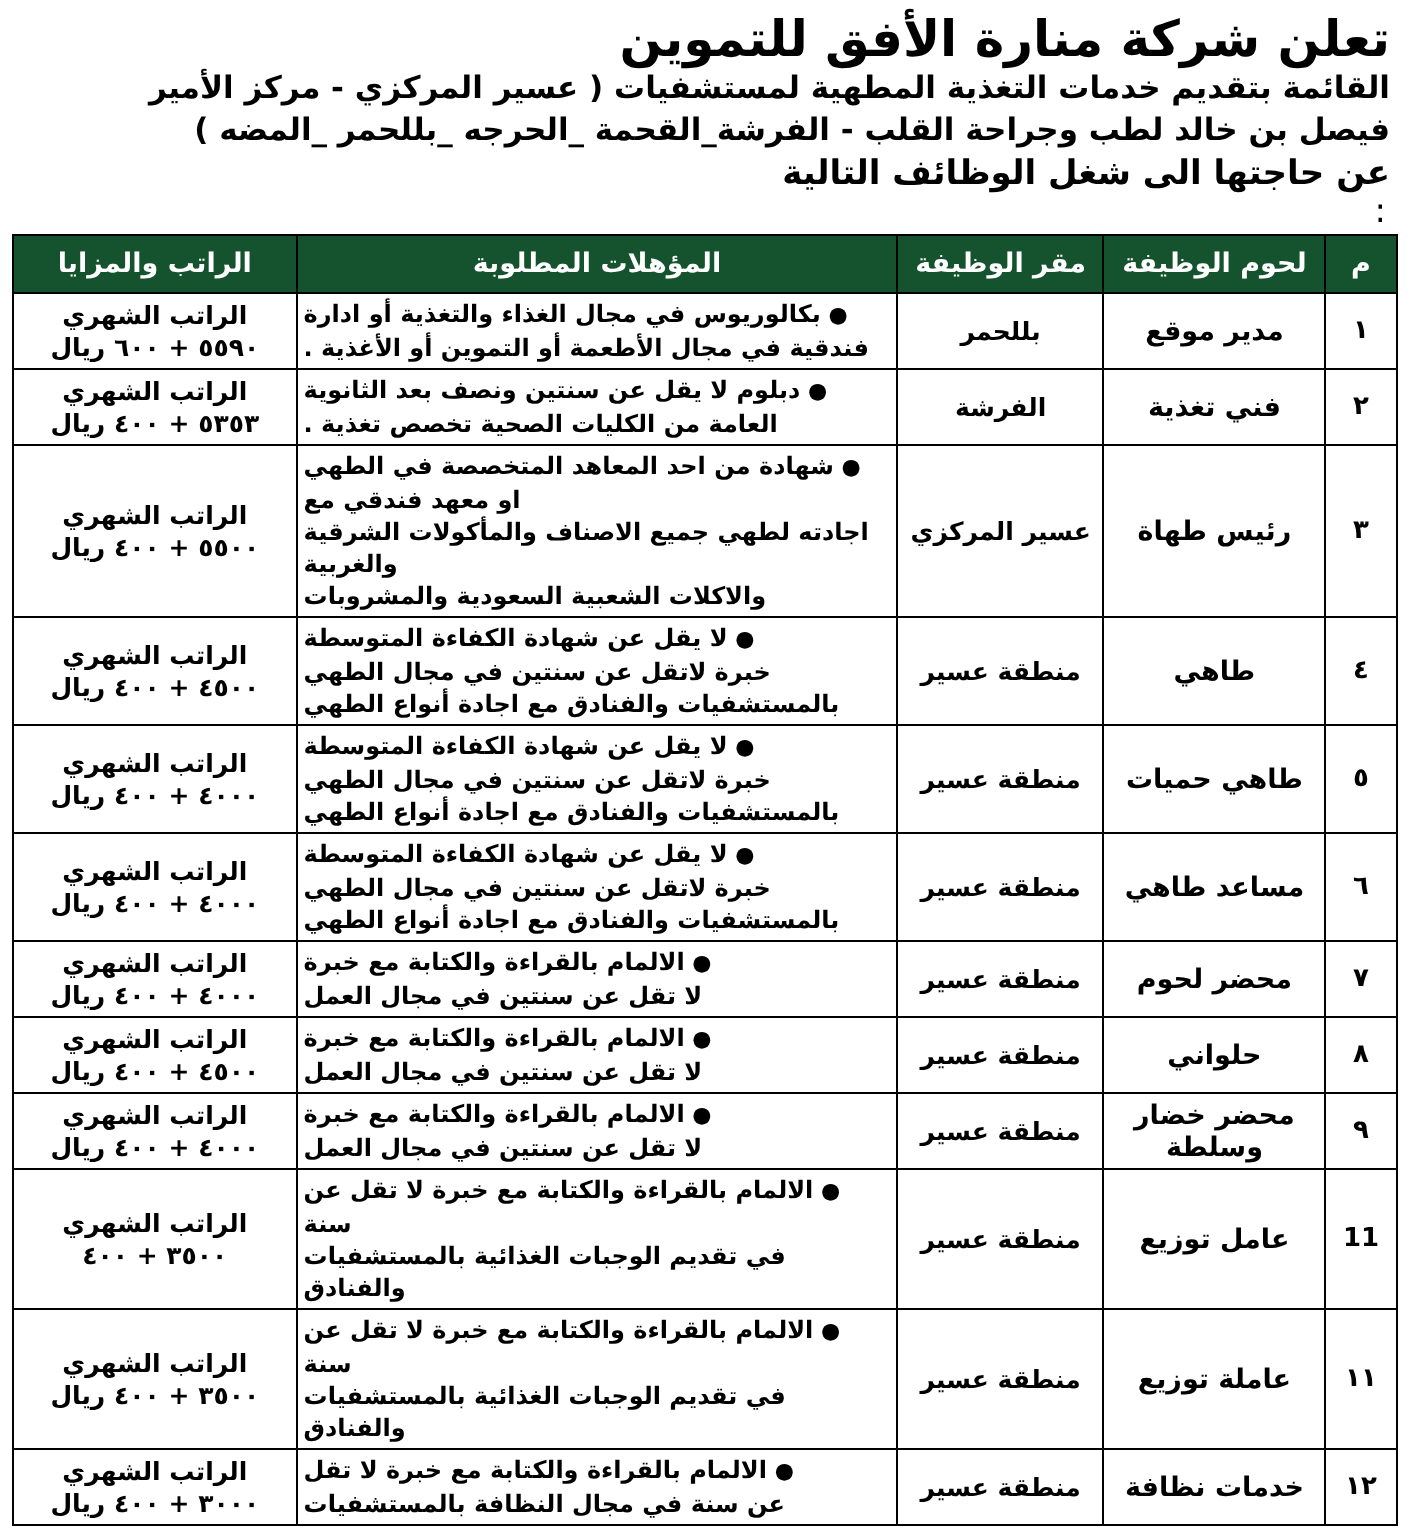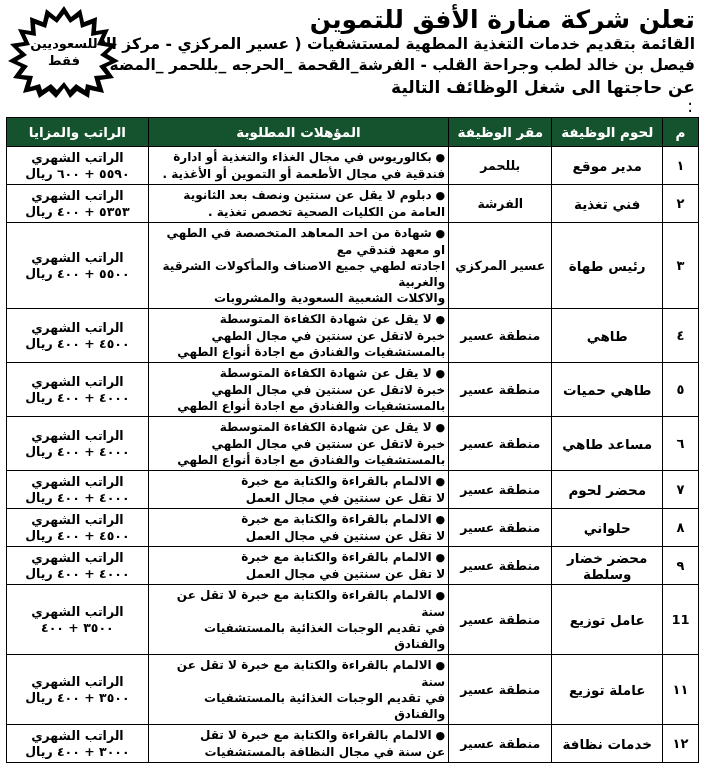--- a/index.html
+++ b/index.html
@@ -72,51 +72,41 @@
   .c-title{width:92px;}
   .c-loc{width:86px;}
   .c-qual{width:250px;}
   .c-sal{width:118px;}
 
   td.no{font-size:13px;font-weight:bold;}
   td.title{font-size:13.5px;font-weight:bold;line-height:16px;}
   td.loc{font-size:12.5px;font-weight:bold;line-height:16px;}
   td.qual{
     font-size:12px;line-height:16px;font-weight:bold;
-    text-align:right;
+    text-align:left;
   }
   td.qual .li{display:block;}
   td.qual .bullet{font-size:11px;}
   td.sal{font-size:12.5px;font-weight:bold;line-height:16px;margin-top:40px;}
   td.sal .s1{display:block;}
   td.sal .s2{display:block;}
 
   
   .footer{
     direction:rtl;text-align:center;
     padding-top:6px;
   }
 </style>
 </head>
 <body>
 
 <div class="page">
 
   <div class="header">
 
-    <div class="burst">
-      <svg width="112" height="92" viewBox="0 0 112 92" aria-hidden="true">
-        <polygon fill="#000" points="56,0 63,11 73,3 76,16 89,11 88,25 101,23 95,36 109,38 99,48 111,55 98,61 106,72 92,74 96,87 82,84 81,92 69,85 62,92 56,82 48,92 41,85 31,92 28,84 15,87 19,74 5,72 13,61 0,55 12,48 2,38 16,36 10,23 23,25 22,11 35,16 38,3 48,11"></polygon>
-        <polygon fill="#fff" points="56,8 62,17 71,11 73,22 84,18 83,30 94,28 89,39 101,41 92,49 102,55 91,60 98,69 86,70 89,81 78,78 77,84 68,78 62,84 56,76 49,84 43,78 34,84 32,78 22,81 25,70 13,69 20,60 9,55 19,49 10,41 22,39 17,28 28,30 27,18 38,22 41,11 49,17"></polygon>
-      </svg>
-      <div class="btxt">
-        <span>للسعوديين</span>
-        <span>فقط</span>
-      </div>
-    </div>
 
     <div class="hl h1">تعلن شركة منارة الأفق للتموين</div>
     <div class="hl h2">القائمة بتقديم خدمات التغذية المطهية لمستشفيات ( عسير المركزي - مركز الأمير</div>
     <div class="hl h3">فيصل بن خالد لطب وجراحة القلب - الفرشة_القحمة _الحرجه _بللحمر _المضه )</div>
     <div class="hl h4">عن حاجتها الى شغل الوظائف التالية</div>
     <div class="colon">:</div>
   </div>
 
   <table>
     <colgroup>

